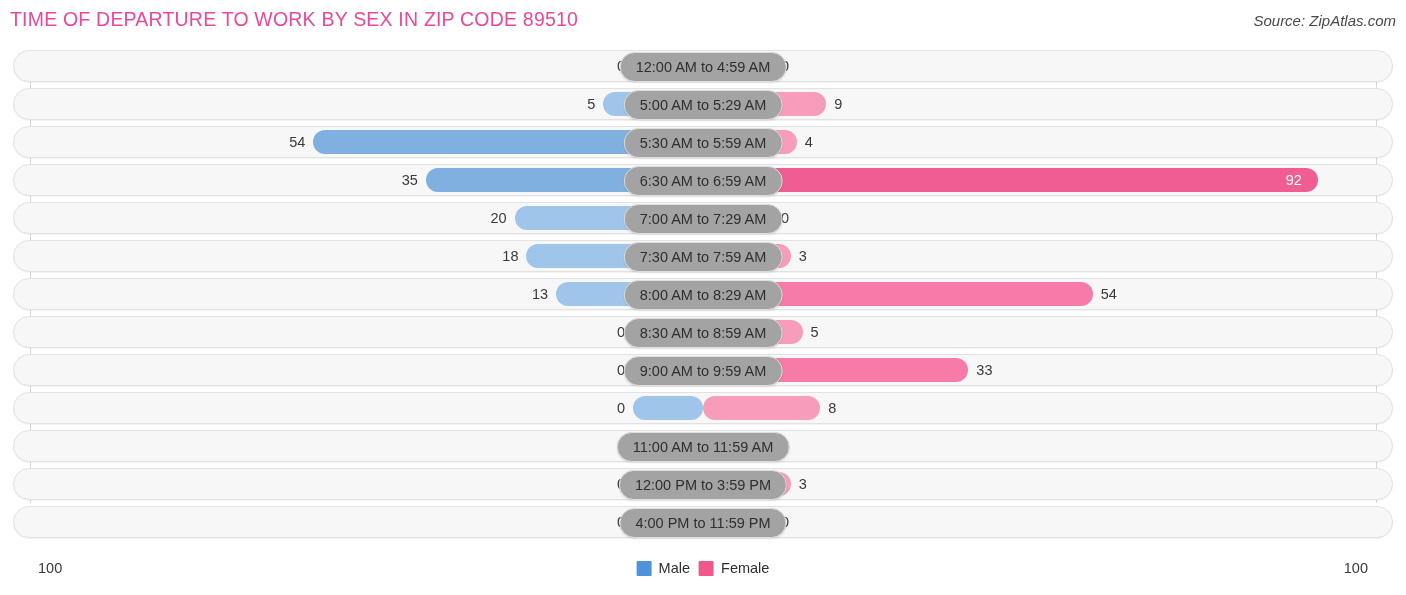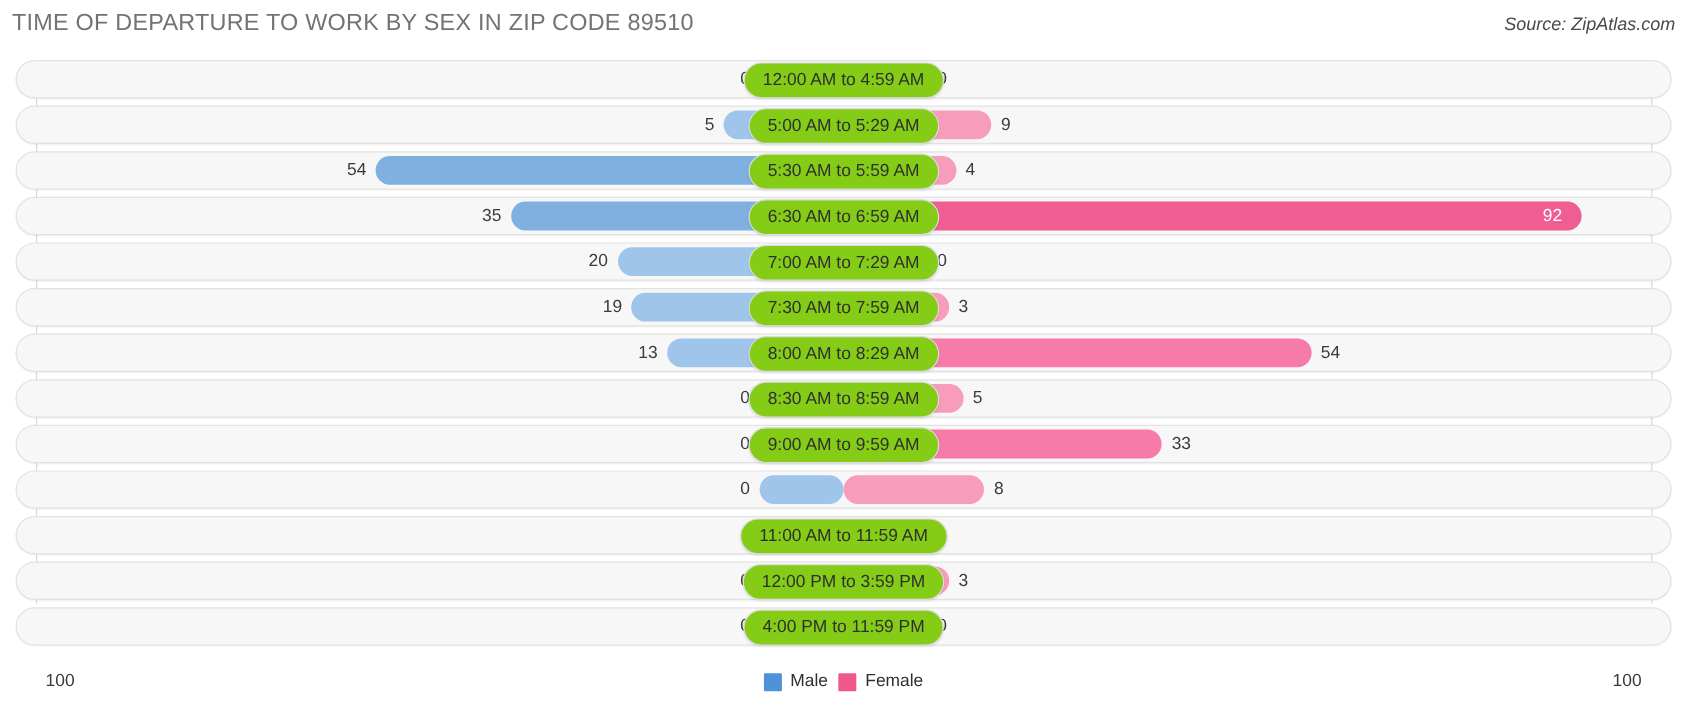--- a/index.html
+++ b/index.html
@@ -7,21 +7,21 @@
     width:1406px;height:595px;background:#ffffff;
     font-family:"Liberation Sans", sans-serif;
     -webkit-font-smoothing:antialiased;
     overflow:hidden;
   }
   .page{position:relative;width:1406px;height:595px;}
 
   
   .title{
     position:absolute;left:10px;top:8px;
-    font-size:19.5px;color:#737373;letter-spacing:.2px;
+    font-size:19.5px;color:#ec4899;letter-spacing:.2px;
     font-weight:400;white-space:nowrap;
   }
   .source{
     position:absolute;right:10px;top:12px;
     font-size:15px;font-style:italic;color:#4a4a4a;white-space:nowrap;
   }
 
   
   .plot{position:absolute;left:0;top:50px;width:1406px;height:505px;}
   .axis-line{position:absolute;top:0;bottom:52px;width:1px;background:#d8d8d8;}
@@ -45,21 +45,21 @@
     position:absolute;top:0;height:30px;line-height:30px;
     font-size:14.5px;color:#3a3a3a;white-space:nowrap;
   }
   .val.out-left{right:50%;}
   .val.out-right{left:50%;}
   .val.inside{color:#ffffff;}
 
   .pill{
     position:absolute;left:50%;top:1px;transform:translateX(-50%);
     height:28px;line-height:28px;padding:0 15px;
-    background:#84cc16;border:1px solid #dcdcdc;border-radius:15px;
+    background:#a3a3a3;border:1px solid #dcdcdc;border-radius:15px;
     font-size:14.5px;color:#2f2f2f;white-space:nowrap;
     box-shadow:0 1px 2px rgba(0,0,0,.10);
     z-index:4;
   }
 
   
   .footer{position:absolute;left:0;top:556px;width:1406px;height:39px;}
   .tick{position:absolute;top:4px;font-size:14.5px;color:#3a3a3a;}
   .tick-left{left:38px;}
   .tick-right{right:38px;}
@@ -114,21 +114,21 @@
         <div class="row">
           <div class="bar male" style="width: 188.4px; background: rgb(159, 197, 234);"></div>
           <div class="bar female" style="width: 70px; background: rgb(247, 156, 186);"></div>
           <div class="val out-left" style="margin-right: 196.4px;">20</div>
           <div class="val out-right" style="margin-left: 78px;">0</div>
           <div class="pill">7:00 AM to 7:29 AM</div>
         </div>
         <div class="row">
           <div class="bar male" style="width: 176.56px; background: rgb(159, 197, 234);"></div>
           <div class="bar female" style="width: 87.76px; background: rgb(247, 156, 186);"></div>
-          <div class="val out-left" style="margin-right: 184.56px;">19</div>
+          <div class="val out-left" style="margin-right: 184.56px;">18</div>
           <div class="val out-right" style="margin-left: 95.76px;">3</div>
           <div class="pill">7:30 AM to 7:59 AM</div>
         </div>
         <div class="row">
           <div class="bar male" style="width: 146.96px; background: rgb(159, 197, 234);"></div>
           <div class="bar female" style="width: 389.68px; background: rgb(247, 123, 168);"></div>
           <div class="val out-left" style="margin-right: 154.96px;">13</div>
           <div class="val out-right" style="margin-left: 397.68px;">54</div>
           <div class="pill">8:00 AM to 8:29 AM</div>
         </div>

